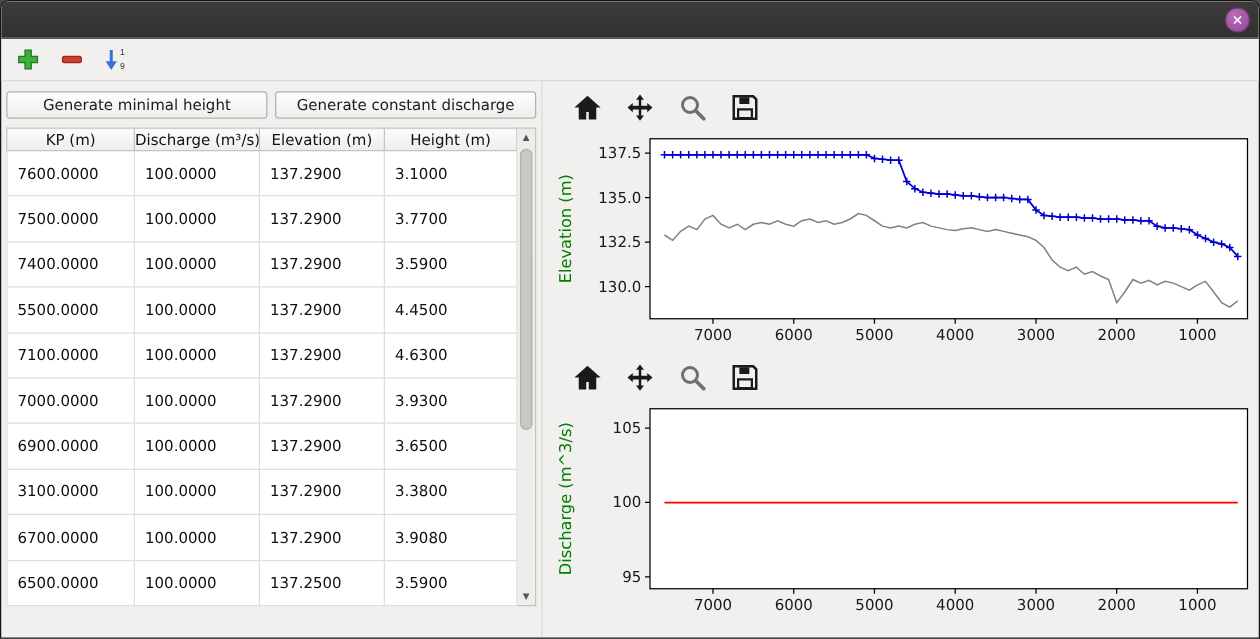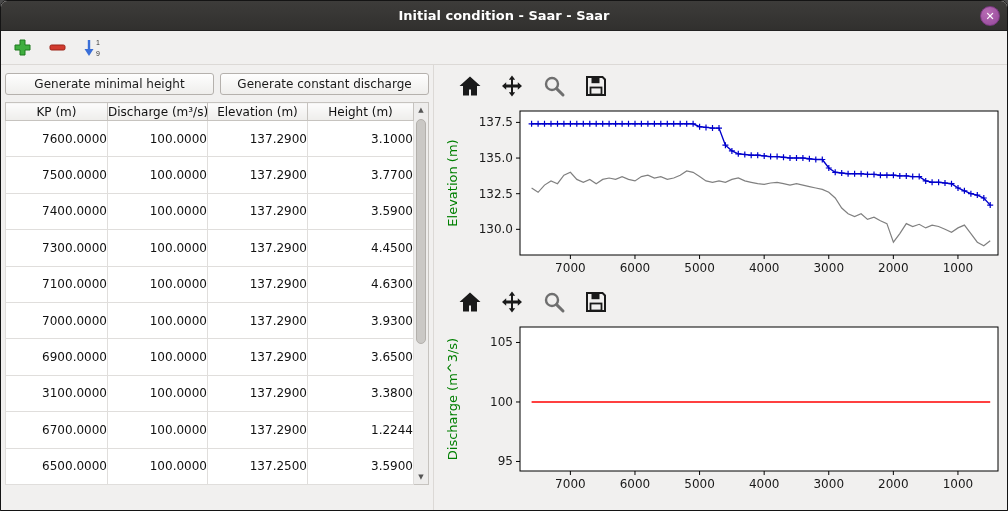--- a/index.html
+++ b/index.html
@@ -12,38 +12,37 @@
   .main-toolbar{height:34px;flex:0 0 34px;display:flex;align-items:center;gap:16px;padding:0 12px;background:#f1f0ef;border-bottom:1px solid #dcd9d6}
   .tool-btn{background:none;border:none;height:26px;display:flex;align-items:center;justify-content:center;cursor:pointer;position:relative}
   .sort-nums{display:flex;flex-direction:column;justify-content:space-between;height:18px;font-size:7px;line-height:7px;color:#333;margin-left:1px}
   .content{flex:1;display:flex;min-height:0}
   .left-panel{width:432px;flex:0 0 432px;padding:8px 4px 0 4px;display:flex;flex-direction:column}
   .button-row{display:flex;gap:6px;margin-bottom:7px}
   .gen-btn{flex:1;height:22px;font-size:12px;font-family:inherit;color:#1a1a1a;background:linear-gradient(#fefefe,#efeeec);border:1px solid #b5b1ad;border-radius:3px;cursor:pointer}
   .table-area{display:flex;height:383px}
   table{border-collapse:collapse;table-layout:fixed;width:408px;background:#fff;font-size:12px;color:#111}
   th{height:18px;background:linear-gradient(#fcfcfc,#eeedeb);border:1px solid #c6c3bf;font-weight:normal;text-align:center;overflow:hidden;white-space:nowrap}
-  td{height:30px;border:1px solid #e0dedc;border-top:none;padding-left:8px;text-align:right;white-space:nowrap}
+  td{height:30px;border:1px solid #e0dedc;border-top:none;padding-left:8px;text-align:left;white-space:nowrap}
   tbody tr:first-child td{border-top:1px solid #c6c3bf}
   .vscrollbar{width:16px;display:flex;flex-direction:column;align-items:center;background:#eeedec;border:1px solid #c6c3bf;border-left:none}
   .sb-btn{height:14px;width:100%;font-size:7px;color:#555;display:flex;align-items:center;justify-content:center;cursor:pointer}
   .sb-thumb{width:10px;height:225px;background:#cac8c5;border:1px solid #b3b0ac;border-radius:5px;margin-top:2px;cursor:grab}
   .sb-spacer{flex:1}
   .right-panel{flex:1;padding:4px 2px 0 8px;display:flex;flex-direction:column;border-left:1px solid #dcd9d6}
   .plot-toolbar{height:34px;flex:0 0 34px;display:flex;align-items:center;gap:14px;padding-left:14px}
   .plot-tool-btn{background:none;border:none;width:28px;height:28px;cursor:pointer;display:flex;align-items:center;justify-content:center;border-radius:3px}
   svg.chart{display:block;font-family:"DejaVu Sans","Liberation Sans",sans-serif}
 </style>
 </head>
 <body>
 
 <div class="window">
 
   <div class="titlebar">
-    <span class="title">Initial condition - Saar - Saar</span>
     <span class="close-btn">
       <span>✕</span>
     </span>
   </div>
 
   <div class="main-toolbar">
     <button class="tool-btn">
       <svg width="19" height="19" viewBox="0 0 19 19">
           <path d="M7 2h5v5h5v5h-5v5H7v-5H2V7h5z" fill="#3fae3f" stroke="#1e7a1e" stroke-width="1"></path>
         </svg>
@@ -101,21 +100,21 @@
                 <td>137.2900</td>
                 <td>3.7700</td>
               </tr>
               <tr>
                 <td>7400.0000</td>
                 <td>100.0000</td>
                 <td>137.2900</td>
                 <td>3.5900</td>
               </tr>
               <tr>
-                <td>7300.0000</td>
+                <td>5500.0000</td>
                 <td>100.0000</td>
                 <td>137.2900</td>
                 <td>4.4500</td>
               </tr>
               <tr>
                 <td>7100.0000</td>
                 <td>100.0000</td>
                 <td>137.2900</td>
                 <td>4.6300</td>
               </tr>
@@ -134,21 +133,21 @@
               <tr>
                 <td>3100.0000</td>
                 <td>100.0000</td>
                 <td>137.2900</td>
                 <td>3.3800</td>
               </tr>
               <tr>
                 <td>6700.0000</td>
                 <td>100.0000</td>
                 <td>137.2900</td>
-                <td>1.2244</td>
+                <td>3.9080</td>
               </tr>
               <tr>
                 <td>6500.0000</td>
                 <td>100.0000</td>
                 <td>137.2500</td>
                 <td>3.5900</td>
               </tr>
             </tbody>
         </table>
         <div class="vscrollbar">

